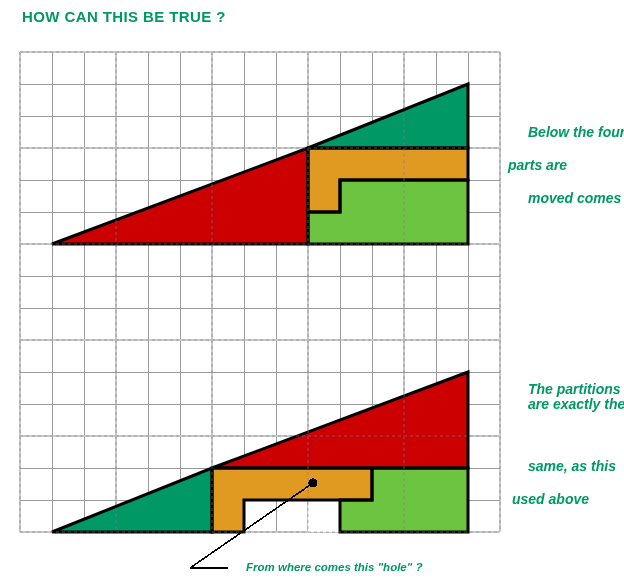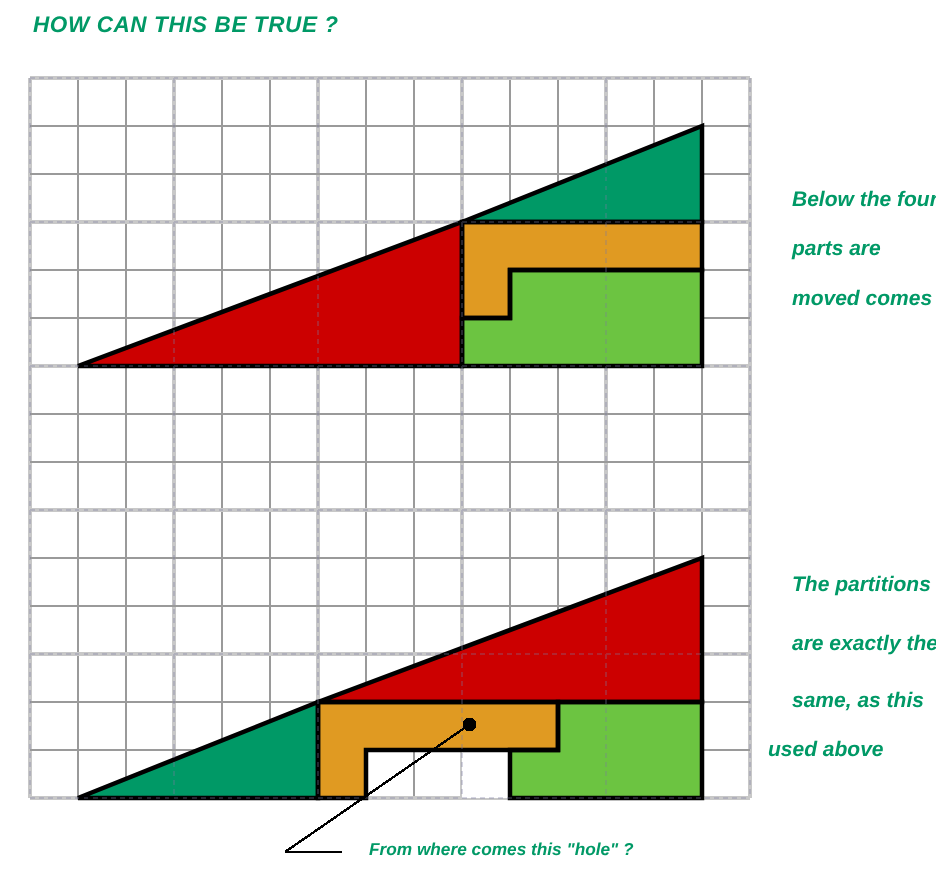--- a/index.html
+++ b/index.html
@@ -9,21 +9,20 @@
     background:#ffffff;
     font-family:"Liberation Sans", sans-serif;
     overflow:hidden;
     position:relative;
   }
   #stage{position:relative;width:624px;height:588px;}
   .title{
     position:absolute;
     left:22px; top:8px;
     font-family:"Liberation Sans", sans-serif;
-    font-style:italic;
     font-weight:bold;
     font-size:15px;
     color:#009966;
     letter-spacing:0.4px;
     white-space:nowrap;
   }
   svg{position:absolute;left:0;top:0;}
   .note{
     position:absolute;
     font-family:"Liberation Sans", sans-serif;
@@ -122,23 +121,23 @@
         <line x1="20" y1="532" x2="500" y2="532" stroke="#7b7ba0" stroke-width="1.6" stroke-dasharray="3 3"></line>
       </g>
       <g>
         <line x1="313" y1="483" x2="190" y2="568" stroke="#000000" stroke-width="1.6"></line>
         <line x1="190" y1="568" x2="228" y2="568" stroke="#000000" stroke-width="1.6"></line>
         <circle cx="313" cy="483" r="4.6" fill="#000000"></circle>
       </g>
     </svg>
 
   <div class="note" style="left:528px;top:124px;">Below the four</div>
-  <div class="note" style="left:528px;top:157px;text-align:center;">parts are</div>
+  <div class="note" style="left:508px;top:157px;text-align:center;">parts are</div>
   <div class="note" style="left:528px;top:190px;">moved comes</div>
 
   <div class="note" style="left:528px;top:381px;">The partitions</div>
-  <div class="note" style="left:528px;top:420px;">are exactly the</div>
+  <div class="note" style="left:528px;top:396px;">are exactly the</div>
   <div class="note" style="left:528px;top:458px;">same, as this</div>
   <div class="note" style="left:512px;top:491px;">used above</div>
 
   <div class="caption" style="left:246px;top:561px;">From where comes this "hole" ?</div>
 
 </div>
 
 </body></html>

